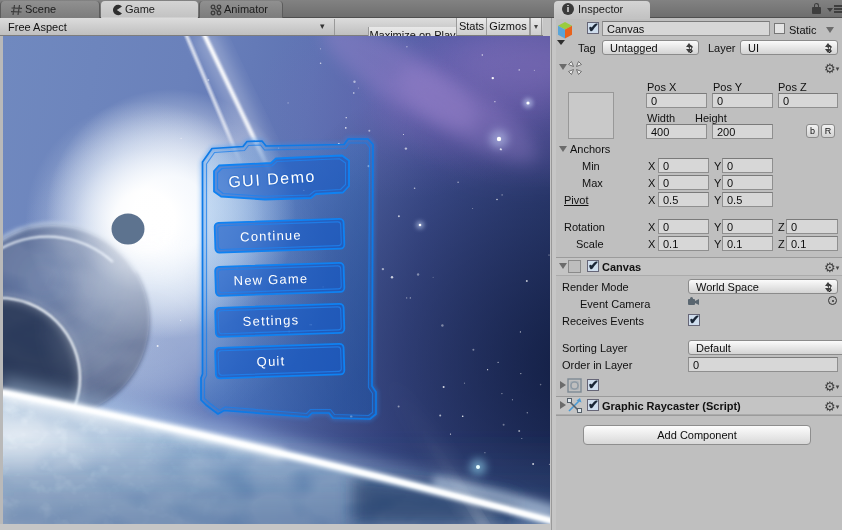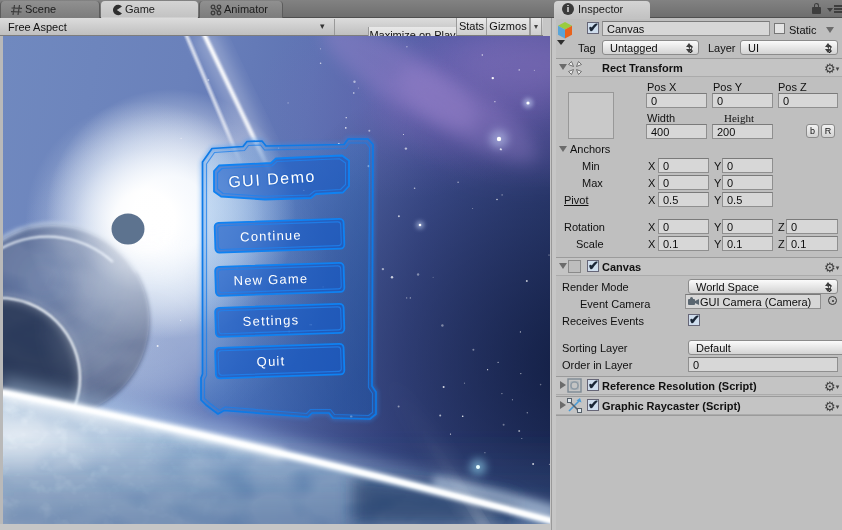--- a/index.html
+++ b/index.html
@@ -376,42 +376,39 @@
     <div class="fld" style="left:46px;top:21px;width:168px;">Canvas</div>
     <div class="abs" style="left:218px;top:23px;width:11px;height:11px;background:#e4e4e4;border:1px solid #777;"></div>
     <div class="lbl" style="left:233px;top:24px;">Static</div>
     <div class="tri down" style="left:270px;top:27px;"></div>
 
     <div class="lbl" style="left:22px;top:42px;">Tag</div>
     <div class="drop" style="left:46px;top:40px;width:97px;">Untagged<span class="updn">⇕</span></div>
     <div class="lbl" style="left:152px;top:42px;">Layer</div>
     <div class="drop" style="left:184px;top:40px;width:98px;">UI<span class="updn">⇕</span></div>
 
-    <div class="hdr" style="top:58px;">
-        <b style="left:46px;">Rect Transform</b>
-      </div>
     <div class="tri down" style="left:3px;top:64px;"></div>
     <svg class="abs" style="left:11px;top:60px;" width="16" height="16" viewBox="0 0 16 16">
       <g fill="#f4f4f4" stroke="#6f6f6f" stroke-width="1" stroke-linejoin="round">
         <path d="M6.5,6.5 L1.5,4.5 L4.5,1.5 Z"></path>
         <path d="M9.5,6.5 L11.5,1.5 L14.5,4.5 Z"></path>
         <path d="M6.5,9.5 L4.5,14.5 L1.5,11.5 Z"></path>
         <path d="M9.5,9.5 L14.5,11.5 L11.5,14.5 Z"></path>
       </g>
     </svg>
     <div class="gear" style="left:268px;top:61px;">⚙</div>
 
     <div class="lbl" style="left:91px;top:81px;">Pos X</div>
     <div class="lbl" style="left:157px;top:81px;">Pos Y</div>
     <div class="lbl" style="left:222px;top:81px;">Pos Z</div>
     <div class="fld" style="left:90px;top:93px;width:61px;">0</div>
     <div class="fld" style="left:156px;top:93px;width:61px;">0</div>
     <div class="fld" style="left:222px;top:93px;width:60px;">0</div>
     <div class="lbl" style="left:91px;top:112px;">Width</div>
-    <div class="lbl" style="left:168px;top:112px;font-family:Liberation Serif, serif;">Height</div>
+    <div class="lbl" style="left:139px;top:112px;">Height</div>
     <div class="fld" style="left:90px;top:124px;width:61px;">400</div>
     <div class="fld" style="left:156px;top:124px;width:61px;">200</div>
     <div class="abs" style="left:250px;top:124px;width:13px;height:14px;background:linear-gradient(#f2f2f2,#d2d2d2);border:1px solid #8b8b8b;border-radius:3px;font-size:9px;text-align:center;line-height:13px;">b</div>
     <div class="abs" style="left:265px;top:124px;width:14px;height:14px;background:linear-gradient(#f2f2f2,#d2d2d2);border:1px solid #8b8b8b;border-radius:3px;font-size:9px;text-align:center;line-height:13px;">R</div>
 
     <div class="abs" style="left:12px;top:92px;width:46px;height:47px;background:#c9c9c9;border:1px solid #989898;"></div>
 
     <div class="tri down" style="left:3px;top:146px;"></div>
     <div class="lbl" style="left:14px;top:143px;">Anchors</div>
     <div class="lbl" style="left:26px;top:160px;">Min</div>
@@ -449,39 +446,35 @@
         <b style="left:46px;">Canvas</b>
       </div>
     <div class="tri down" style="left:3px;top:263px;"></div>
     <div class="abs" style="left:12px;top:260px;width:13px;height:13px;background:#bdbdbd;border:1px solid #8a8a8a;"></div>
     <div class="chk" style="left:31px;top:260px;"></div>
     <div class="gear" style="left:268px;top:260px;">⚙</div>
 
     <div class="lbl" style="left:6px;top:281px;">Render Mode</div>
     <div class="drop" style="left:132px;top:279px;width:150px;">World Space<span class="updn">⇕</span></div>
     <div class="lbl" style="left:24px;top:298px;">Event Camera</div>
-    <div class="fld" style="left:129px;top:294px;width:136px;padding-left:14px;">GUI Camera (Camera)</div>
     <svg class="abs" style="left:132px;top:297px;" width="11" height="9" viewBox="0 0 11 9">
       <rect x="0" y="2" width="7" height="6" rx="1" fill="#5a6670"></rect>
       <polygon points="7,4 11,2 11,8 7,6" fill="#5a6670"></polygon>
       <circle cx="3.5" cy="1.5" r="1.5" fill="#5a6670"></circle>
     </svg>
     <div class="abs" style="left:272px;top:296px;width:9px;height:9px;border:1.5px solid #333;border-radius:50%;"></div>
     <div class="abs" style="left:275.5px;top:299.5px;width:2px;height:2px;background:#333;border-radius:50%;"></div>
     <div class="lbl" style="left:6px;top:315px;">Receives Events</div>
     <div class="chk" style="left:132px;top:314px;"></div>
 
     <div class="lbl" style="left:6px;top:342px;">Sorting Layer</div>
     <div class="drop" style="left:132px;top:340px;width:169px;">Default<span class="updn">⇕</span></div>
     <div class="lbl" style="left:6px;top:359px;">Order in Layer</div>
     <div class="fld" style="left:132px;top:357px;width:150px;">0</div>
 
-    <div class="hdr" style="top:376px;">
-        <b style="left:46px;">Reference Resolution (Script)</b>
-      </div>
     <div class="tri right" style="left:4px;top:381px;"></div>
     <svg class="abs" style="left:11px;top:378px;" width="15" height="15" viewBox="0 0 15 15">
       <rect x="1" y="1" width="13" height="13" fill="none" stroke="#7e8a94" stroke-width="1.4"></rect>
       <circle cx="7.5" cy="7.5" r="3.6" fill="none" stroke="#7e8a94" stroke-width="1.4"></circle>
       <rect x="4" y="4" width="7" height="7" fill="none" stroke="#9aa6b0" stroke-width="1"></rect>
     </svg>
     <div class="chk" style="left:31px;top:379px;"></div>
     <div class="gear" style="left:268px;top:379px;">⚙</div>
 
     <div class="hdr" style="top:396px;">
@@ -493,15 +486,16 @@
       <path d="M2,3 L12,13" stroke="#55606a" stroke-width="1.6" fill="none"></path>
       <polygon points="13,0 14.5,4.5 9.5,2.5" fill="#4a9ad4"></polygon>
       <polygon points="13,15 9.5,12.5 14.5,10.5" fill="#55606a"></polygon>
       <rect x="0.5" y="0.5" width="4" height="4" fill="#dfe6ec" stroke="#55606a" stroke-width="1"></rect>
       <rect x="10.5" y="10.5" width="4" height="4" fill="#dfe6ec" stroke="#55606a" stroke-width="1"></rect>
     </svg>
     <div class="chk" style="left:31px;top:399px;"></div>
     <div class="gear" style="left:268px;top:399px;">⚙</div>
     <div class="abs" style="left:0;top:415px;width:286px;height:1px;background:#9b9b9b;"></div>
 
+    <div class="abs" style="left:27px;top:425px;width:228px;height:20px;background:linear-gradient(#fdfdfd,#d8d8d8);border:1px solid #8e8e8e;border-radius:4px;text-align:center;line-height:19px;color:#0c0c0c;">Add Component</div>
   </div>
 
 </div>
 
 </body></html>

